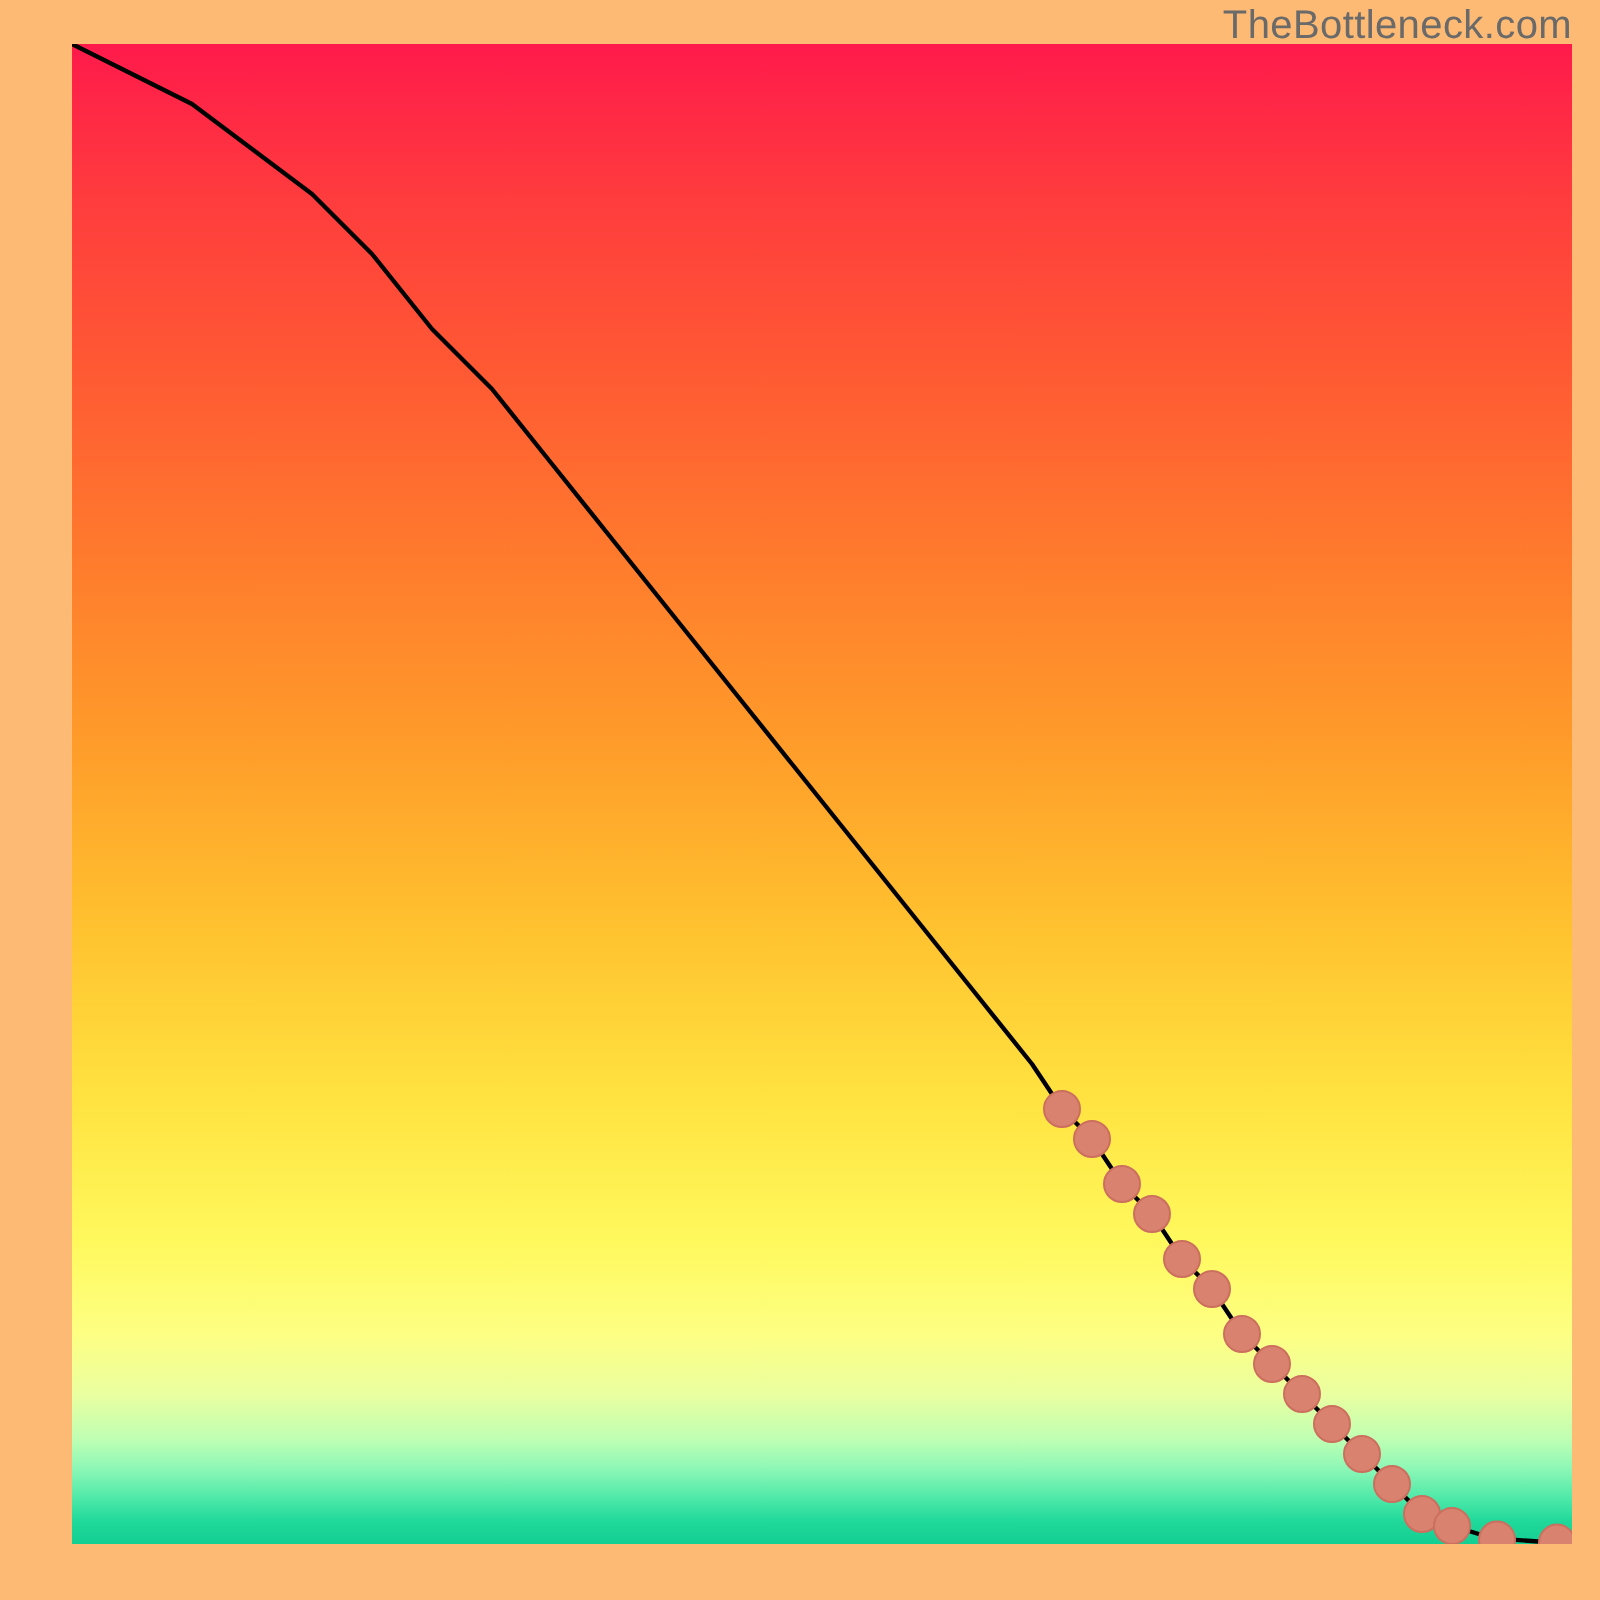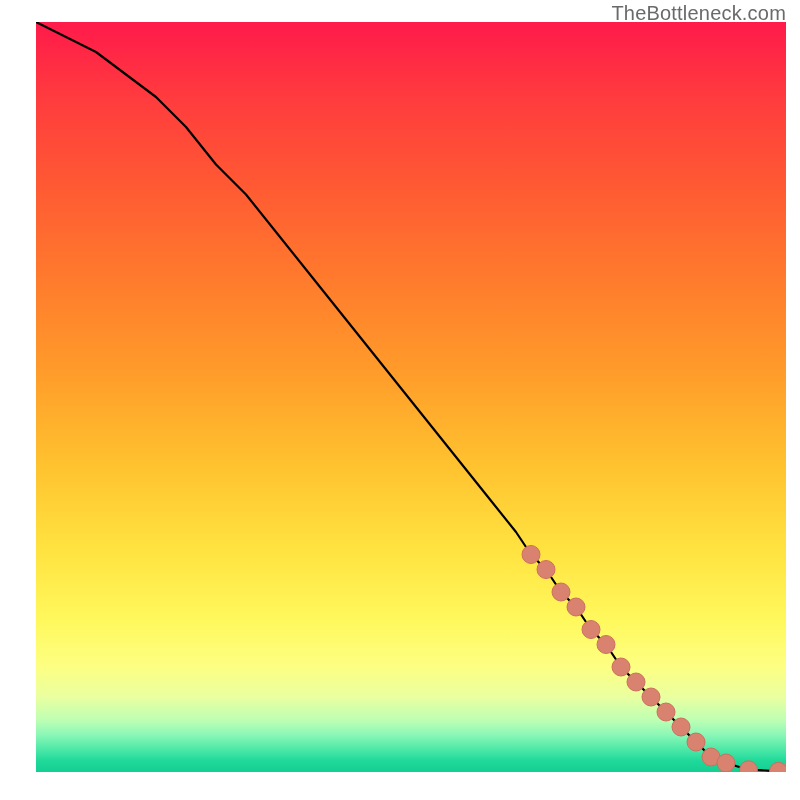--- a/index.html
+++ b/index.html
@@ -8,21 +8,21 @@
     width: 800px;
     height: 800px;
     background: #000;
     overflow: hidden;
     font-family: Arial, Helvetica, sans-serif;
   }
   .stage {
     position: relative;
     width: 800px;
     height: 800px;
-    background: #ffffff;
+    background: #fdba74;
   }
   .plot {
     position: absolute;
     left: 36px;
     top: 22px;
     width: 750px;
     height: 750px;
     
     background: linear-gradient(
       to bottom,

